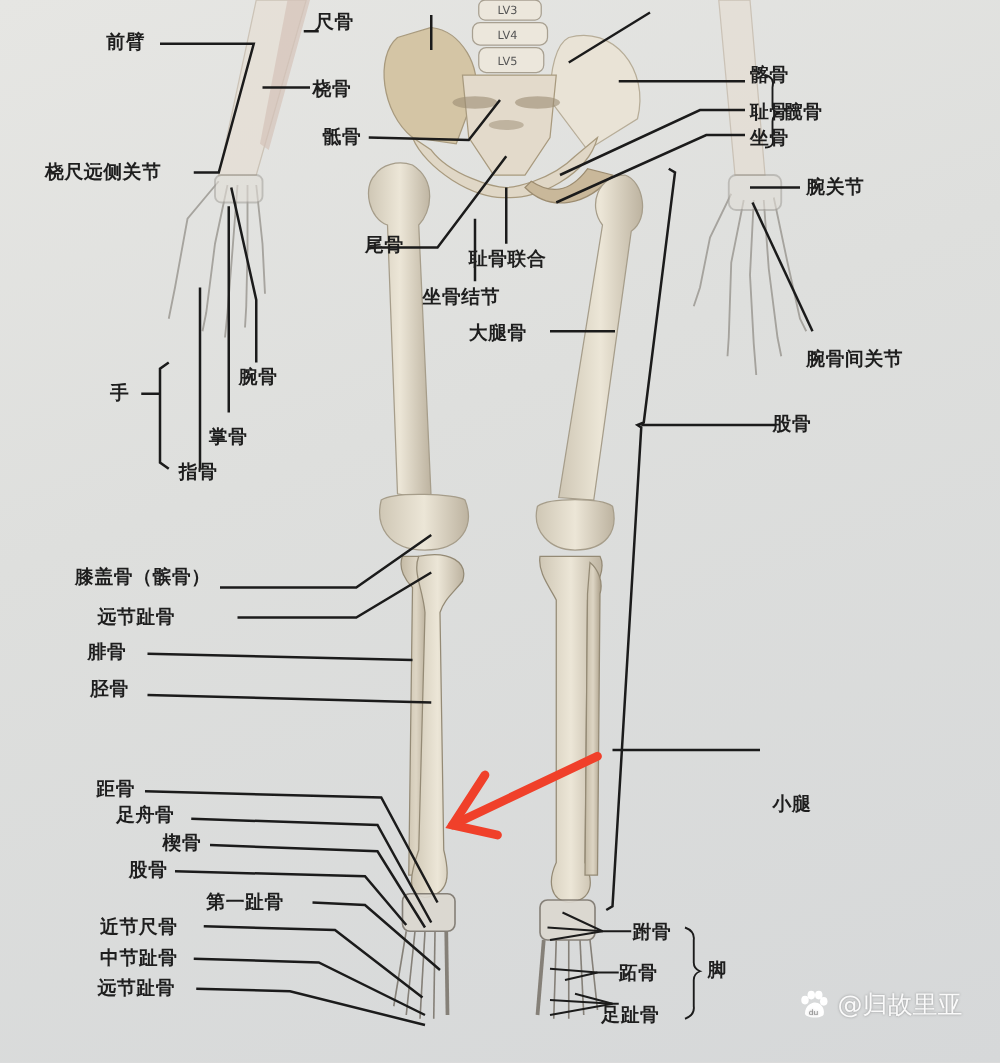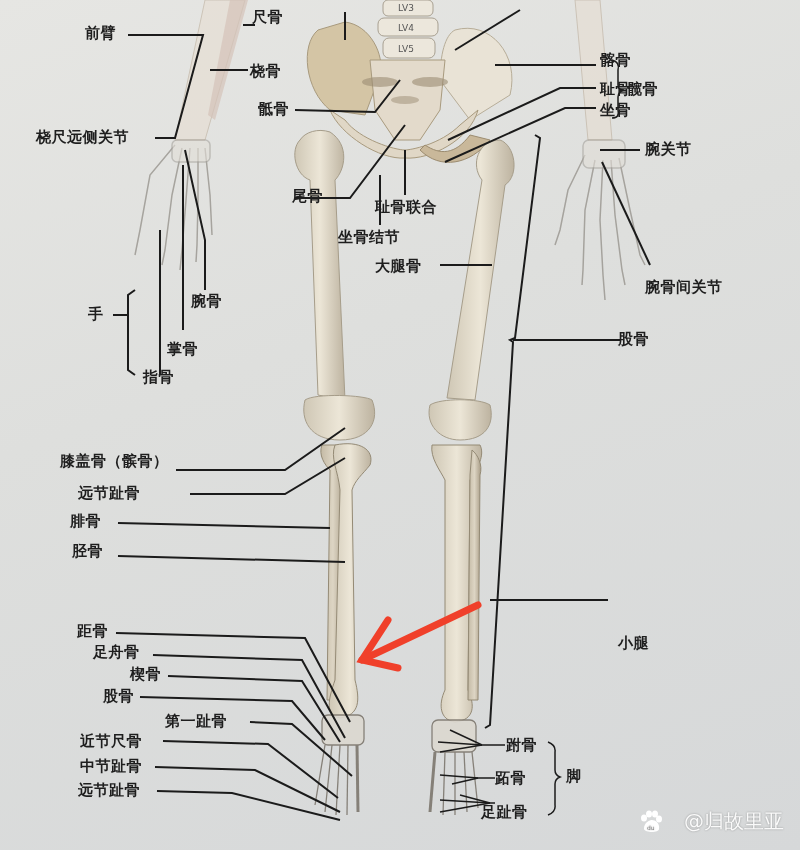--- a/index.html
+++ b/index.html
@@ -1,20 +1,20 @@
 <!DOCTYPE html>
 <html><head>
   <meta charset="utf-8">
   <style>
     html,body{margin:0;padding:0;}
     body{width:800px;height:850px;overflow:hidden;background:#dcdcdc;font-family:"DejaVu Sans",sans-serif;}
     .stage{position:relative;width:800px;height:850px;background:linear-gradient(160deg,#e6e6e3 0%,#dedfdd 40%,#d6d8d9 100%);overflow:hidden;}
     svg.art{position:absolute;left:0;top:0;width:800px;height:850px;}
     .lbl{position:absolute;font-size:15px;color:#1e1e1e;white-space:nowrap;line-height:18px;font-weight:700;letter-spacing:0.5px;}
-    .wm{position:absolute;left:638px;top:808px;color:#fafafa;font-size:20px;display:flex;align-items:center;gap:20px;text-shadow:0 0 2px rgba(0,0,0,0.35);}
+    .wm{position:absolute;left:638px;top:790px;color:#fafafa;font-size:20px;display:flex;align-items:center;gap:6px;text-shadow:0 0 2px rgba(0,0,0,0.35);}
     .paw{width:26px;height:26px;position:relative;}
   </style>
 </head>
 <body>
 
 <div class="stage">
 
   <svg class="art" viewBox="0 0 800 850">
     <defs>
       <linearGradient id="bone" x1="0" x2="1">

